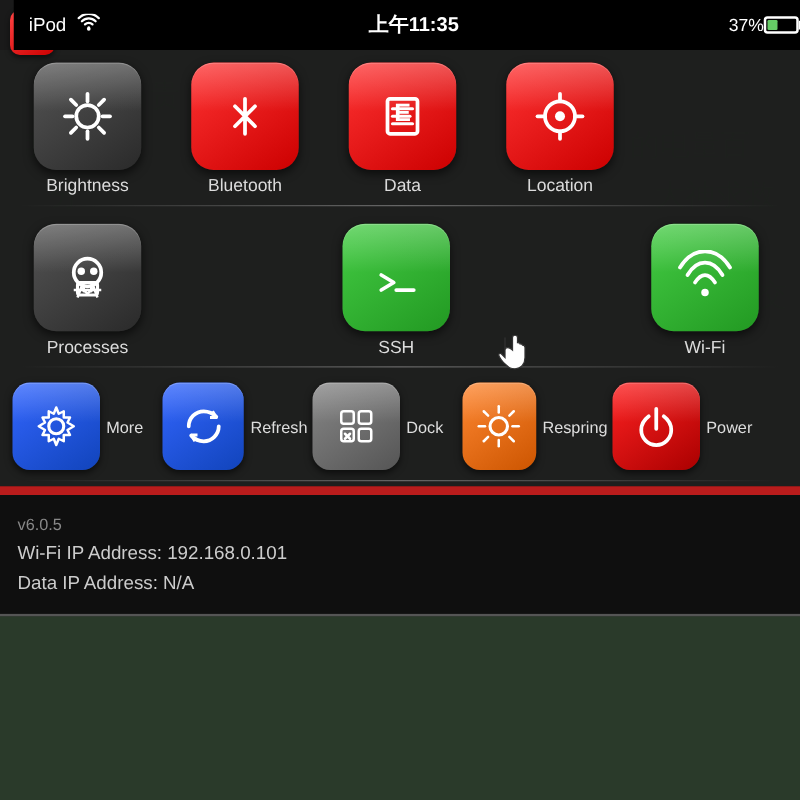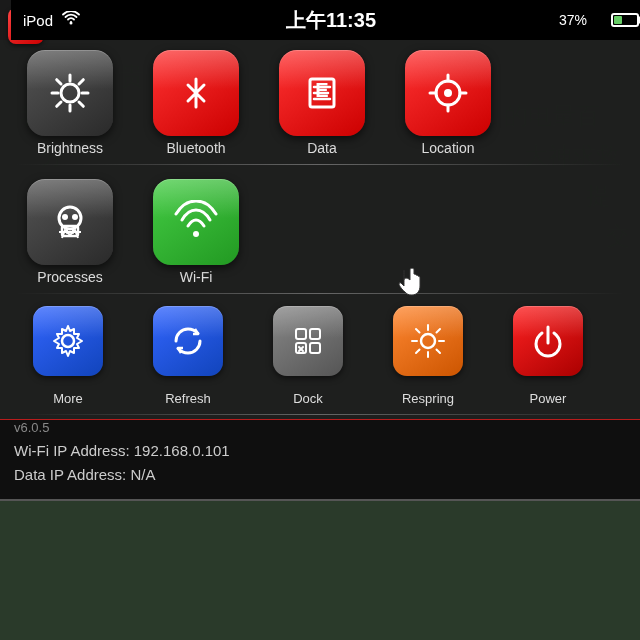--- a/index.html
+++ b/index.html
@@ -22,22 +22,22 @@
       justify-content: space-between;
       padding: 0 12px;
       color: #fff;
       font-size: 15px;
       font-weight: 500;
       position: relative;
       z-index: 100;
       margin-left: 11px;
     }
     #status-left { display: flex; align-items: center; gap: 8px; }
-    #status-center { position: absolute; left: 50%; transform: translateX(-50%); font-size: 20px; font-weight: 600; }
-    #status-right { display: flex; align-items: center; gap: 24px; font-size: 14px; }
+    #status-center { position: absolute; left: 50%; transform: translateX(-50%); font-size: 16px; font-weight: 600; }
+    #status-right { display: flex; align-items: center; gap: 0; font-size: 14px; }
     .battery-bar {
       display: inline-flex; align-items: center;
       border: 2px solid #fff; border-radius: 3px;
       width: 28px; height: 14px;
       position: relative; padding: 1px;
     }
     .battery-bar::after {
       content: '';
       position: absolute; right: -5px; top: 50%; transform: translateY(-50%);
       width: 3px; height: 7px; background: #fff; border-radius: 0 2px 2px 0;
@@ -143,23 +143,23 @@
     
     .icon-row-small {
       display: flex;
       justify-content: flex-start;
       padding: 8px 10px 4px 10px;
       gap: 4px;
     }
 
     .icon-item-small {
       display: flex;
-      flex-direction: column;
+      flex-direction: row;
       align-items: center;
-      gap: 15px;
+      gap: 5px;
       width: 116px;
     }
 
     .icon-btn-small {
       width: 70px;
       height: 70px;
       border-radius: 14px;
       display: flex;
       align-items: center;
       justify-content: center;
@@ -320,39 +320,49 @@
           <line x1="34" y1="22" x2="40" y2="22" stroke="white" stroke-width="3" stroke-linecap="round"></line>
         </svg>
       </div>
       <span class="icon-label">Location</span>
     </div>
 
   </div>
 
   <div class="divider"></div>
 
-  <div class="icon-row" style="padding-left:10px; gap:6px;">
+  <div class="icon-row" style="padding-left:10px; gap:6px;justify-content:space-between;">
 
     <div class="icon-item">
       <div class="icon-btn bg-dark">
 
         <svg width="44" height="44" viewBox="0 0 44 44" fill="none">
           <circle cx="22" cy="18" r="11" stroke="white" stroke-width="3"></circle>
           <rect x="14" y="26" width="16" height="10" rx="2" stroke="white" stroke-width="2.5"></rect>
           <line x1="19" y1="29" x2="19" y2="33" stroke="white" stroke-width="2" stroke-linecap="round"></line>
           <line x1="25" y1="29" x2="25" y2="33" stroke="white" stroke-width="2" stroke-linecap="round"></line>
           <circle cx="17" cy="17" r="3" fill="white"></circle>
           <circle cx="27" cy="17" r="3" fill="white"></circle>
           <line x1="11" y1="32" x2="33" y2="32" stroke="white" stroke-width="2"></line>
           <path d="M14 38 L17 30 L22 35 L27 30 L30 38" stroke="white" stroke-width="2" fill="none"></path>
         </svg>
       </div>
       <span class="icon-label">Processes</span>
     </div>
 
+    <div class="icon-item">
+      <div class="icon-btn bg-green">
+
+        <svg width="44" height="44" viewBox="0 0 44 44" fill="none">
+          <path d="M10 20 L20 26 L10 32" stroke="white" stroke-width="3" stroke-linecap="round" stroke-linejoin="round" fill="none"></path>
+          <line x1="22" y1="32" x2="36" y2="32" stroke="white" stroke-width="3" stroke-linecap="round"></line>
+        </svg>
+      </div>
+      <span class="icon-label">SSH</span>
+    </div>
 
     <div class="icon-item">
       <div class="icon-btn bg-green">
 
         <svg width="44" height="44" viewBox="0 0 44 44" fill="none">
           <circle cx="22" cy="34" r="3" fill="white"></circle>
           <path d="M14 26 C16.5,22 19,20 22,20 C25,20 27.5,22 30,26" stroke="white" stroke-width="3" fill="none" stroke-linecap="round"></path>
           <path d="M8 20 C12,13 16.5,10 22,10 C27.5,10 32,13 36,20" stroke="white" stroke-width="3" fill="none" stroke-linecap="round"></path>
           <path d="M2 14 C7.5,5 14,1 22,1 C30,1 36.5,5 42,14" stroke="white" stroke-width="3" fill="none" stroke-linecap="round"></path>
         </svg>
@@ -431,21 +441,21 @@
           <line x1="18" y1="4" x2="18" y2="20" stroke="white" stroke-width="3" stroke-linecap="round"></line>
         </svg>
       </div>
       <span class="icon-label-small">Power</span>
     </div>
 
   </div>
 
   <div class="divider"></div>
 
-  <div id="info-panel" style="position:relative; background:rgba(15,15,15,0.95); padding:0 14px 12px; border-top:1px solid #b91c1c;">
+  <div id="info-panel" style="position:relative; background:rgba(15,15,15,0.95); padding:16px 14px 12px; border-top:7px solid #b91c1c;">
     <span class="info-version">v6.0.5</span>
     <div class="info-text">
       <div>Wi-Fi IP Address: 192.168.0.101</div>
       <div>Data IP Address: N/A</div>
     </div>
   </div>
 
 </div>
 
 <div id="cursor" style="top: 268px; left: 398px;">

